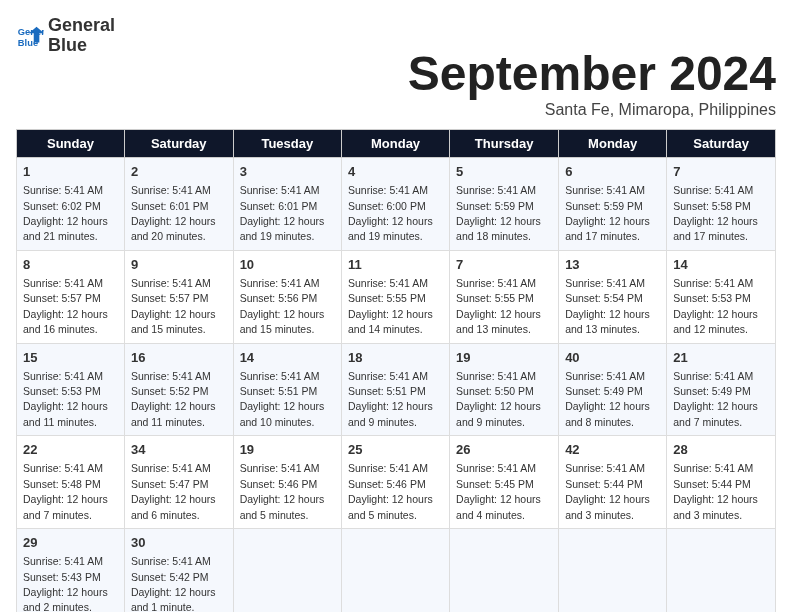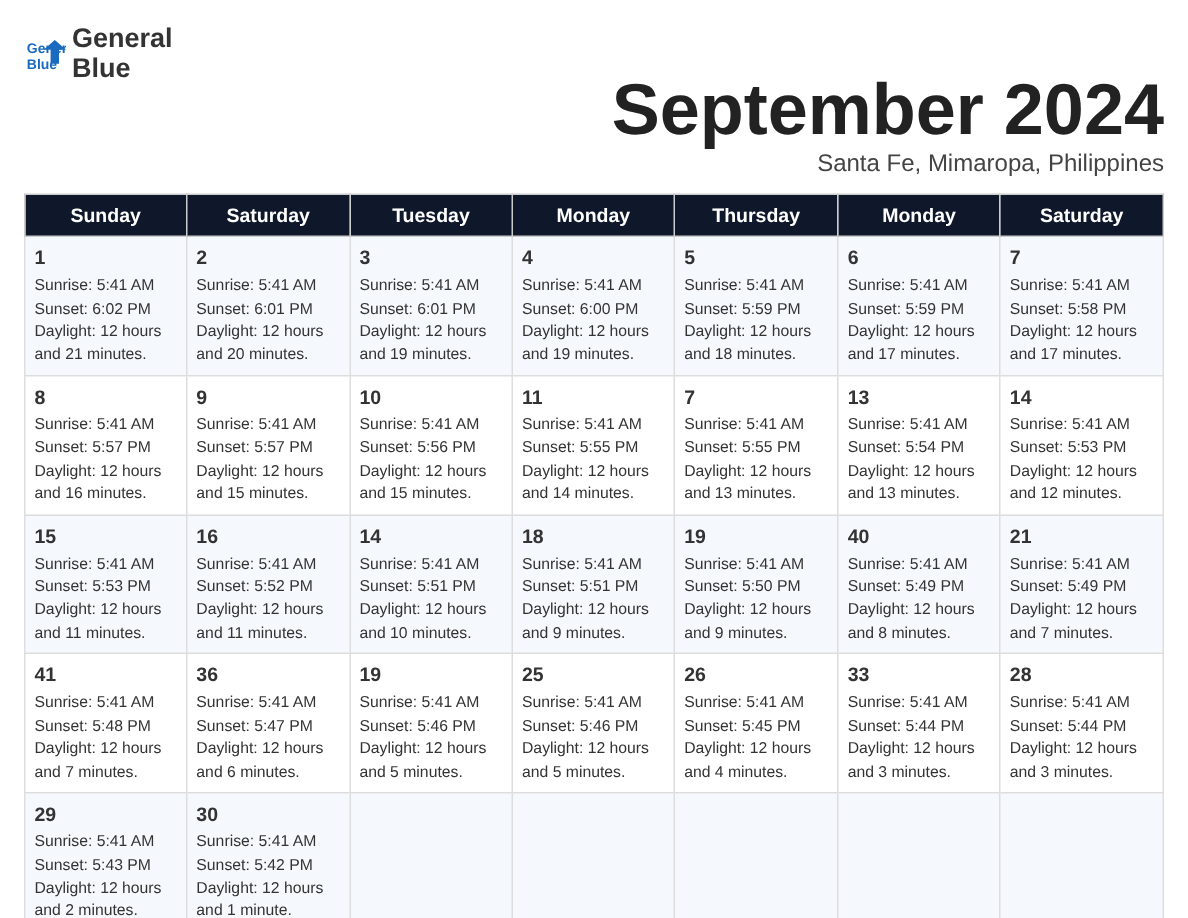--- a/index.html
+++ b/index.html
@@ -165,31 +165,31 @@
         <td><span class="day-number">18</span>
 <span class="day-detail">Sunrise: 5:41 AM<br>Sunset: 5:51 PM<br>Daylight: 12 hours and 9 minutes.</span></td>
         <td><span class="day-number">19</span>
 <span class="day-detail">Sunrise: 5:41 AM<br>Sunset: 5:50 PM<br>Daylight: 12 hours and 9 minutes.</span></td>
         <td><span class="day-number">40</span>
 <span class="day-detail">Sunrise: 5:41 AM<br>Sunset: 5:49 PM<br>Daylight: 12 hours and 8 minutes.</span></td>
         <td><span class="day-number">21</span>
 <span class="day-detail">Sunrise: 5:41 AM<br>Sunset: 5:49 PM<br>Daylight: 12 hours and 7 minutes.</span></td>
       </tr>
       <tr>
-        <td><span class="day-number">41</span>
+        <td><span class="day-number">22</span>
 <span class="day-detail">Sunrise: 5:41 AM<br>Sunset: 5:48 PM<br>Daylight: 12 hours and 7 minutes.</span></td>
-        <td><span class="day-number">36</span>
+        <td><span class="day-number">34</span>
 <span class="day-detail">Sunrise: 5:41 AM<br>Sunset: 5:47 PM<br>Daylight: 12 hours and 6 minutes.</span></td>
         <td><span class="day-number">19</span>
 <span class="day-detail">Sunrise: 5:41 AM<br>Sunset: 5:46 PM<br>Daylight: 12 hours and 5 minutes.</span></td>
         <td><span class="day-number">25</span>
 <span class="day-detail">Sunrise: 5:41 AM<br>Sunset: 5:46 PM<br>Daylight: 12 hours and 5 minutes.</span></td>
         <td><span class="day-number">26</span>
 <span class="day-detail">Sunrise: 5:41 AM<br>Sunset: 5:45 PM<br>Daylight: 12 hours and 4 minutes.</span></td>
-        <td><span class="day-number">33</span>
+        <td><span class="day-number">42</span>
 <span class="day-detail">Sunrise: 5:41 AM<br>Sunset: 5:44 PM<br>Daylight: 12 hours and 3 minutes.</span></td>
         <td><span class="day-number">28</span>
 <span class="day-detail">Sunrise: 5:41 AM<br>Sunset: 5:44 PM<br>Daylight: 12 hours and 3 minutes.</span></td>
       </tr>
       <tr>
         <td><span class="day-number">29</span>
 <span class="day-detail">Sunrise: 5:41 AM<br>Sunset: 5:43 PM<br>Daylight: 12 hours and 2 minutes.</span></td>
         <td><span class="day-number">30</span>
 <span class="day-detail">Sunrise: 5:41 AM<br>Sunset: 5:42 PM<br>Daylight: 12 hours and 1 minute.</span></td>
         <td class="empty"></td>

